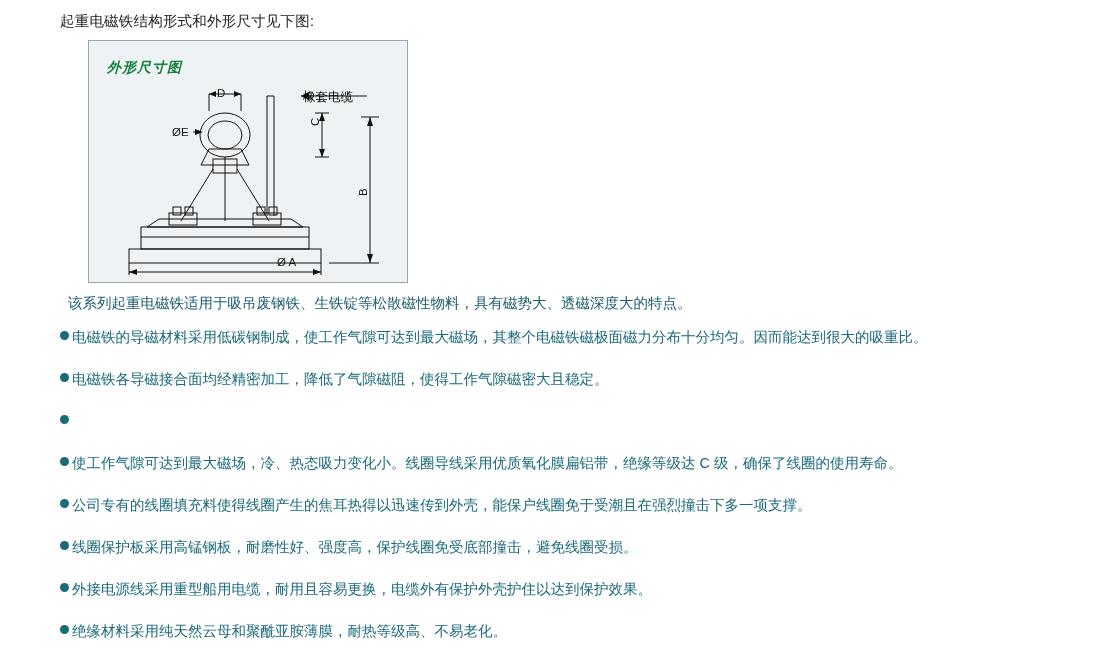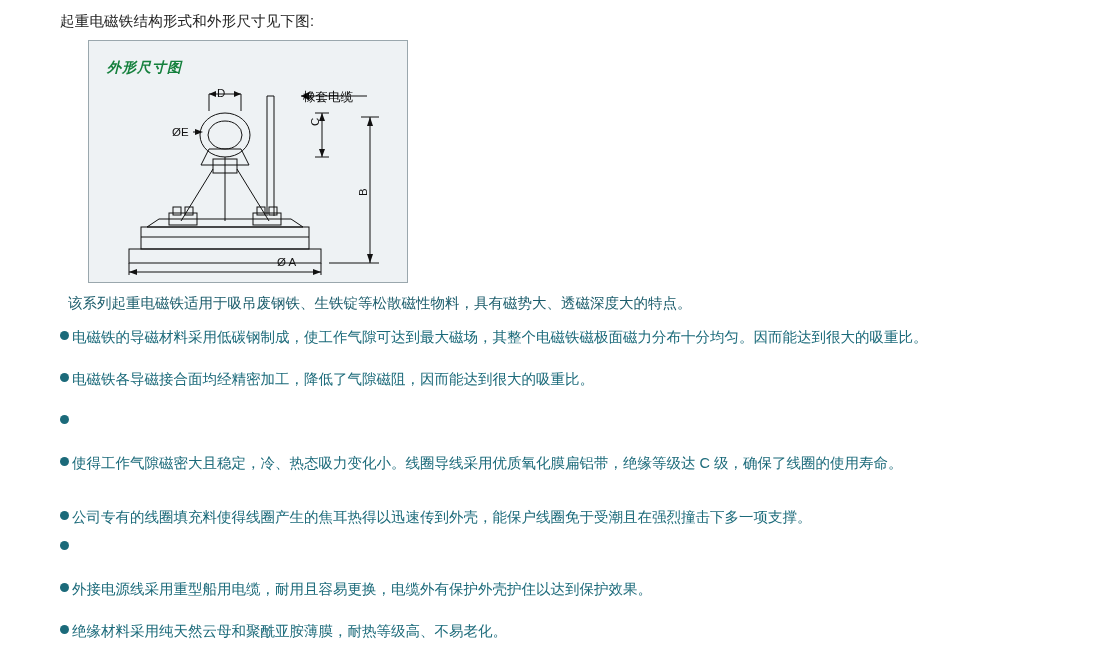--- a/index.html
+++ b/index.html
@@ -174,33 +174,33 @@
     <div class="lbl lbl-C">C</div>
     <div class="lbl lbl-B">B</div>
   </div>
 
   <div class="desc-line" style="top:294px;">该系列起重电磁铁适用于吸吊废钢铁、生铁锭等松散磁性物料，具有磁势大、透磁深度大的特点。</div>
 
   <div class="bullet-line" style="top:328px;">
     <span class="bullet-dot"></span><span class="bullet-text">电磁铁的导磁材料采用低碳钢制成，使工作气隙可达到最大磁场，其整个电磁铁磁极面磁力分布十分均匀。因而能达到很大的吸重比。</span>
   </div>
   <div class="bullet-line" style="top:370px;">
-    <span class="bullet-dot"></span><span class="bullet-text">电磁铁各导磁接合面均经精密加工，降低了气隙磁阻，因而能达到很大的吸重比。</span>
+    <span class="bullet-dot"></span><span class="bullet-text">电磁铁各导磁接合面均经精密加工，降低了气隙磁阻，使得工作气隙磁密大且稳定。</span>
   </div>
   <div class="bullet-line" style="top:412px;">
     <span class="bullet-dot"></span>
   </div>
   <div class="bullet-line" style="top:454px;">
-    <span class="bullet-dot"></span><span class="bullet-text">使得工作气隙磁密大且稳定，冷、热态吸力变化小。线圈导线采用优质氧化膜扁铝带，绝缘等级达 C 级，确保了线圈的使用寿命。</span>
-  </div>
-  <div class="bullet-line" style="top:496px;margin-top:12px;">
+    <span class="bullet-dot"></span><span class="bullet-text">使工作气隙可达到最大磁场，冷、热态吸力变化小。线圈导线采用优质氧化膜扁铝带，绝缘等级达 C 级，确保了线圈的使用寿命。</span>
+  </div>
+  <div class="bullet-line" style="top:496px;">
     <span class="bullet-dot"></span><span class="bullet-text">公司专有的线圈填充料使得线圈产生的焦耳热得以迅速传到外壳，能保户线圈免于受潮且在强烈撞击下多一项支撑。</span>
   </div>
   <div class="bullet-line" style="top:538px;">
-    <span class="bullet-dot"></span>
+    <span class="bullet-dot"></span><span class="bullet-text">线圈保护板采用高锰钢板，耐磨性好、强度高，保护线圈免受底部撞击，避免线圈受损。</span>
   </div>
   <div class="bullet-line" style="top:622px;">
     <span class="bullet-dot"></span><span class="bullet-text">绝缘材料采用纯天然云母和聚酰亚胺薄膜，耐热等级高、不易老化。</span>
   </div>
   <div class="bullet-line" style="top:580px;">
     <span class="bullet-dot"></span><span class="bullet-text">外接电源线采用重型船用电缆，耐用且容易更换，电缆外有保护外壳护住以达到保护效果。</span>
   </div>
 
 </div>
 

